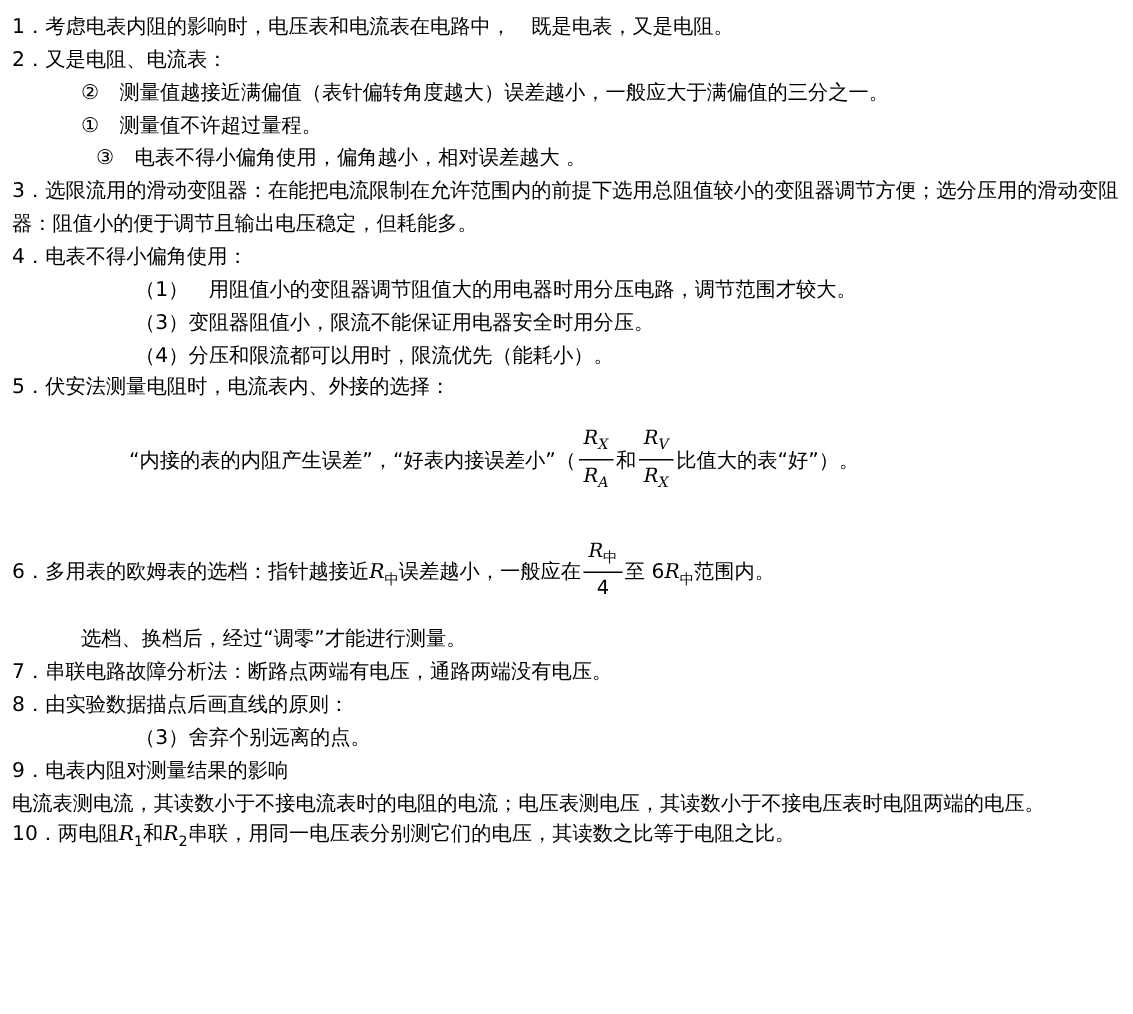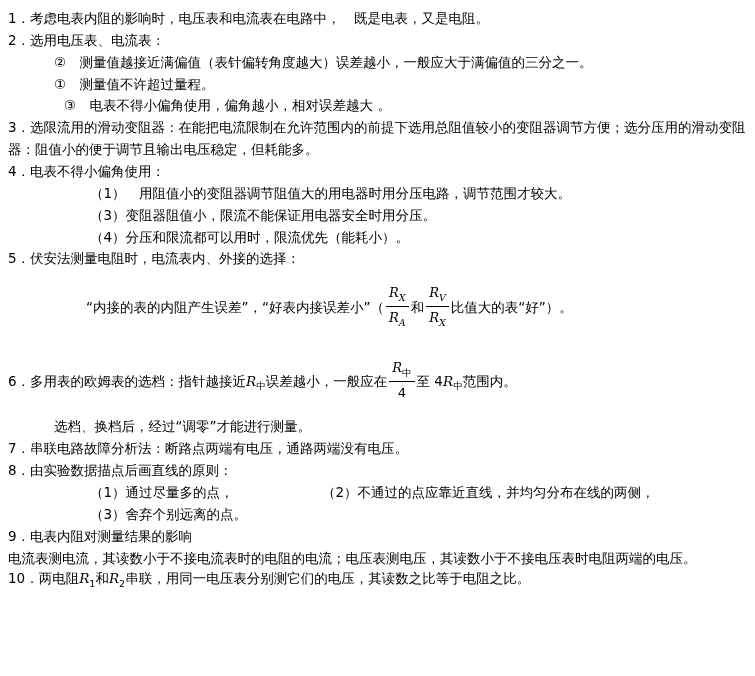--- a/index.html
+++ b/index.html
@@ -84,54 +84,50 @@
   .two-col .c1 { width: 232px; }
   .two-col .c2 { flex: 1; }
 </style>
 </head>
 <body>
 
 <div class="page">
 
   <div class="line"><span class="num">1．</span><span>考虑电表内阻的影响时，电压表和电流表在电路中，　既是电表，又是电阻。</span></div>
 
-  <div class="line"><span class="num">2．</span><span>选用电压表、电流表：</span></div>
+  <div class="line"><span class="num">2．</span><span>又是电阻、电流表：</span></div>
 
   <div class="line indent2">②　测量值越接近满偏值（表针偏转角度越大）误差越小，一般应大于满偏值的三分之一。</div>
   <div class="line indent2">①　测量值不许超过量程。</div>
   <div class="line indent3">③　电表不得小偏角使用，偏角越小，相对误差越大 。</div>
 
   <div class="line hang"><span class="num">3．</span><span>选限流用的滑动变阻器：在能把电流限制在允许范围内的前提下选用总阻值较小的变阻器调节方便；选分压用的滑动变阻器：阻值小的便于调节且输出电压稳定，但耗能多。</span></div>
 
   <div class="line"><span class="num">4．</span><span>电表不得小偏角使用：</span></div>
 
   <div class="line indentq">（1）　用阻值小的变阻器调节阻值大的用电器时用分压电路，调节范围才较大。</div>
   <div class="line indentq">（3）变阻器阻值小，限流不能保证用电器安全时用分压。</div>
   <div class="line indentq">（4）分压和限流都可以用时，限流优先（能耗小）。</div>
 
   <div class="line"><span class="num">5．</span><span>伏安法测量电阻时，电流表内、外接的选择：</span></div>
 
   <div class="formula-row">
     <span class="inner">“内接的表的内阻产生误差”，“好表内接误差小”（</span><span class="frac"><span class="top"><span class="ital">R</span><span class="sub ital">X</span></span><span class="bot"><span class="ital">R</span><span class="sub ital">A</span></span></span><span class="inner">和</span><span class="frac"><span class="top"><span class="ital">R</span><span class="sub ital">V</span></span><span class="bot"><span class="ital">R</span><span class="sub ital">X</span></span></span><span class="inner">比值大的表“好”）。</span>
   </div>
 
-  <div class="line ohm-row"><span class="num">6．</span><span>多用表的欧姆表的选档：指针越接近</span><span class="ital">R</span><span class="sub">中</span><span>误差越小，一般应在</span><span class="frac"><span class="top"><span class="ital">R</span><span class="sub">中</span></span><span class="bot">4</span></span><span>至 4</span><span class="ital">R</span><span class="sub">中</span><span>范围内。</span></div>
+  <div class="line ohm-row"><span class="num">6．</span><span>多用表的欧姆表的选档：指针越接近</span><span class="ital">R</span><span class="sub">中</span><span>误差越小，一般应在</span><span class="frac"><span class="top"><span class="ital">R</span><span class="sub">中</span></span><span class="bot">4</span></span><span>至 6</span><span class="ital">R</span><span class="sub">中</span><span>范围内。</span></div>
 
   <div class="spacer-md"></div>
 
   <div class="line indent2">选档、换档后，经过“调零”才能进行测量。</div>
 
   <div class="line"><span class="num">7．</span><span>串联电路故障分析法：断路点两端有电压，通路两端没有电压。</span></div>
 
   <div class="line"><span class="num">8．</span><span>由实验数据描点后画直线的原则：</span></div>
 
-  <div class="line indentq two-col">
-    <span class="c1">（1）通过尽量多的点，</span>
-    <span class="c2">（2）不通过的点应靠近直线，并均匀分布在线的两侧，</span>
-  </div>
   <div class="line indentq">（3）舍弃个别远离的点。</div>
 
   <div class="line"><span class="num">9．</span><span>电表内阻对测量结果的影响</span></div>
 
   <div class="line tight">电流表测电流，其读数小于不接电流表时的电阻的电流；电压表测电压，其读数小于不接电压表时电阻两端的电压。</div>
 
   <div class="line"><span class="num">10．</span><span>两电阻</span><span class="ital">R</span><span class="sub">1</span><span>和</span><span class="ital">R</span><span class="sub">2</span><span>串联，用同一电压表分别测它们的电压，其读数之比等于电阻之比。</span></div>
 
 </div>
 

